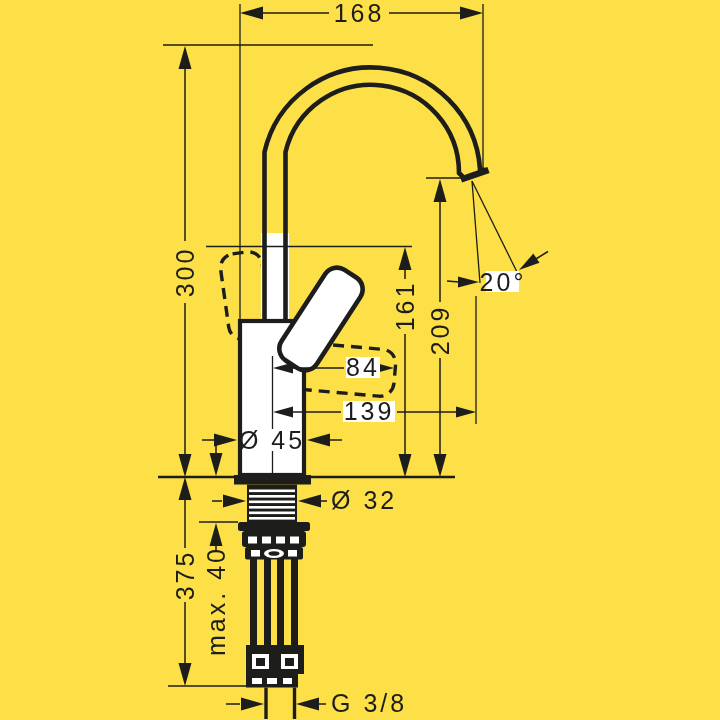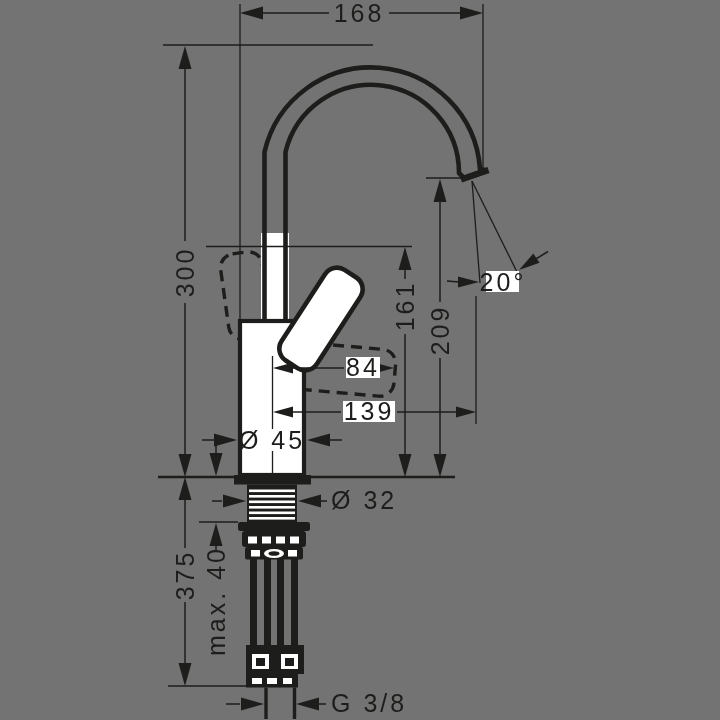--- a/index.html
+++ b/index.html
@@ -1,16 +1,16 @@
 <!DOCTYPE html>
 <html><head>
 <meta charset="utf-8">
 <style>
   html,body{margin:0;padding:0;background:#ffffff;}
-  .stage{position:relative;width:720px;height:720px;background:#737373;overflow:hidden;
+  .stage{position:relative;width:720px;height:720px;background:#fde047;overflow:hidden;
          font-family:"Liberation Sans", sans-serif;}
   svg{display:block}
   .dimtext{font-family:"Liberation Sans", sans-serif;font-size:25px;fill:#1d1d1b;letter-spacing:3px;}
   .thin{stroke:#1d1d1b;stroke-width:1.5;fill:none;}
   .ext{stroke:#1d1d1b;stroke-width:1.3;fill:none;}
   .arrow{fill:#1d1d1b;stroke:none;}
   .outline{stroke:#1d1d1b;fill:none;}
   .dashedpart{stroke:#1d1d1b;stroke-width:3.4;fill:none;stroke-dasharray:11 7;}
 </style>
 </head>

